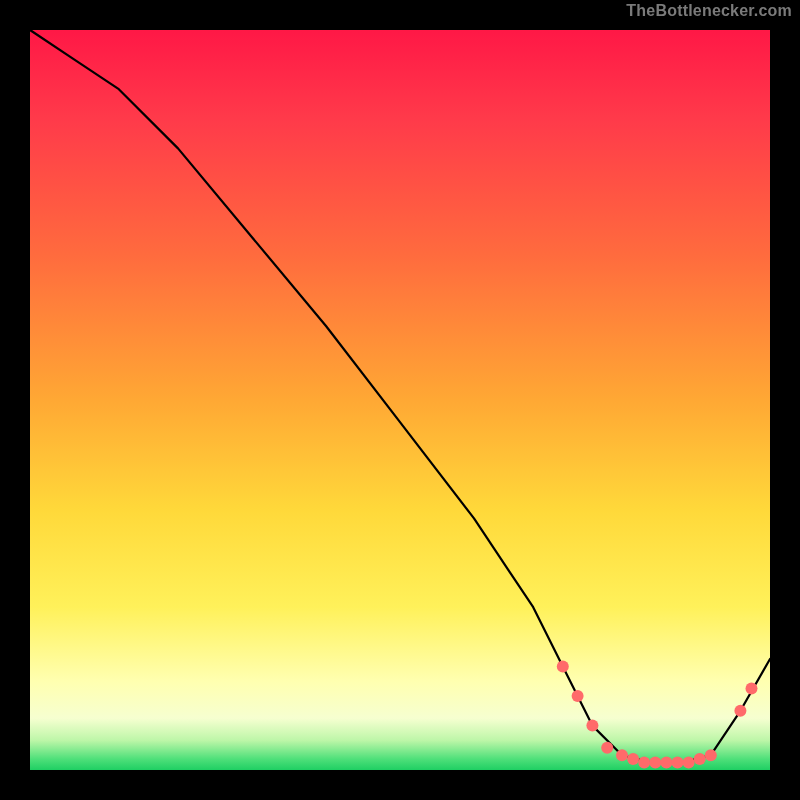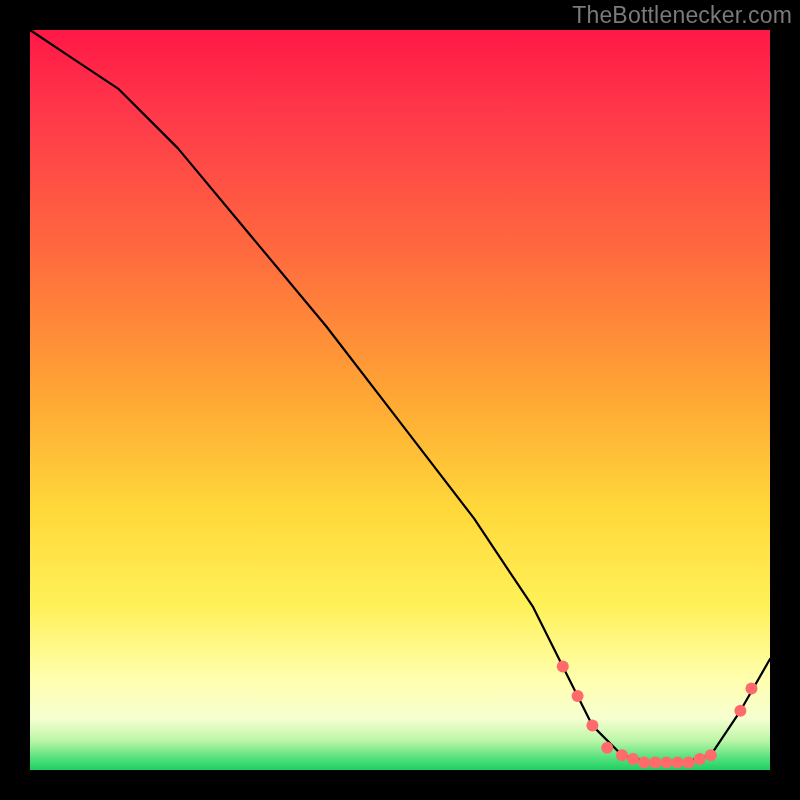--- a/index.html
+++ b/index.html
@@ -15,22 +15,22 @@
     position: relative;
     width: 800px;
     height: 800px;
     background: #000;
   }
   .attribution {
     position: absolute;
     top: 2px;
     right: 8px;
     color: #7a7a7a;
-    font-size: 23px;
-    font-weight: 400;
+    font-size: 16px;
+    font-weight: 700;
     letter-spacing: 0.2px;
   }
   .plot {
     position: absolute;
     left: 30px;
     top: 30px;
     width: 740px;
     height: 740px;
     
     background: linear-gradient(

